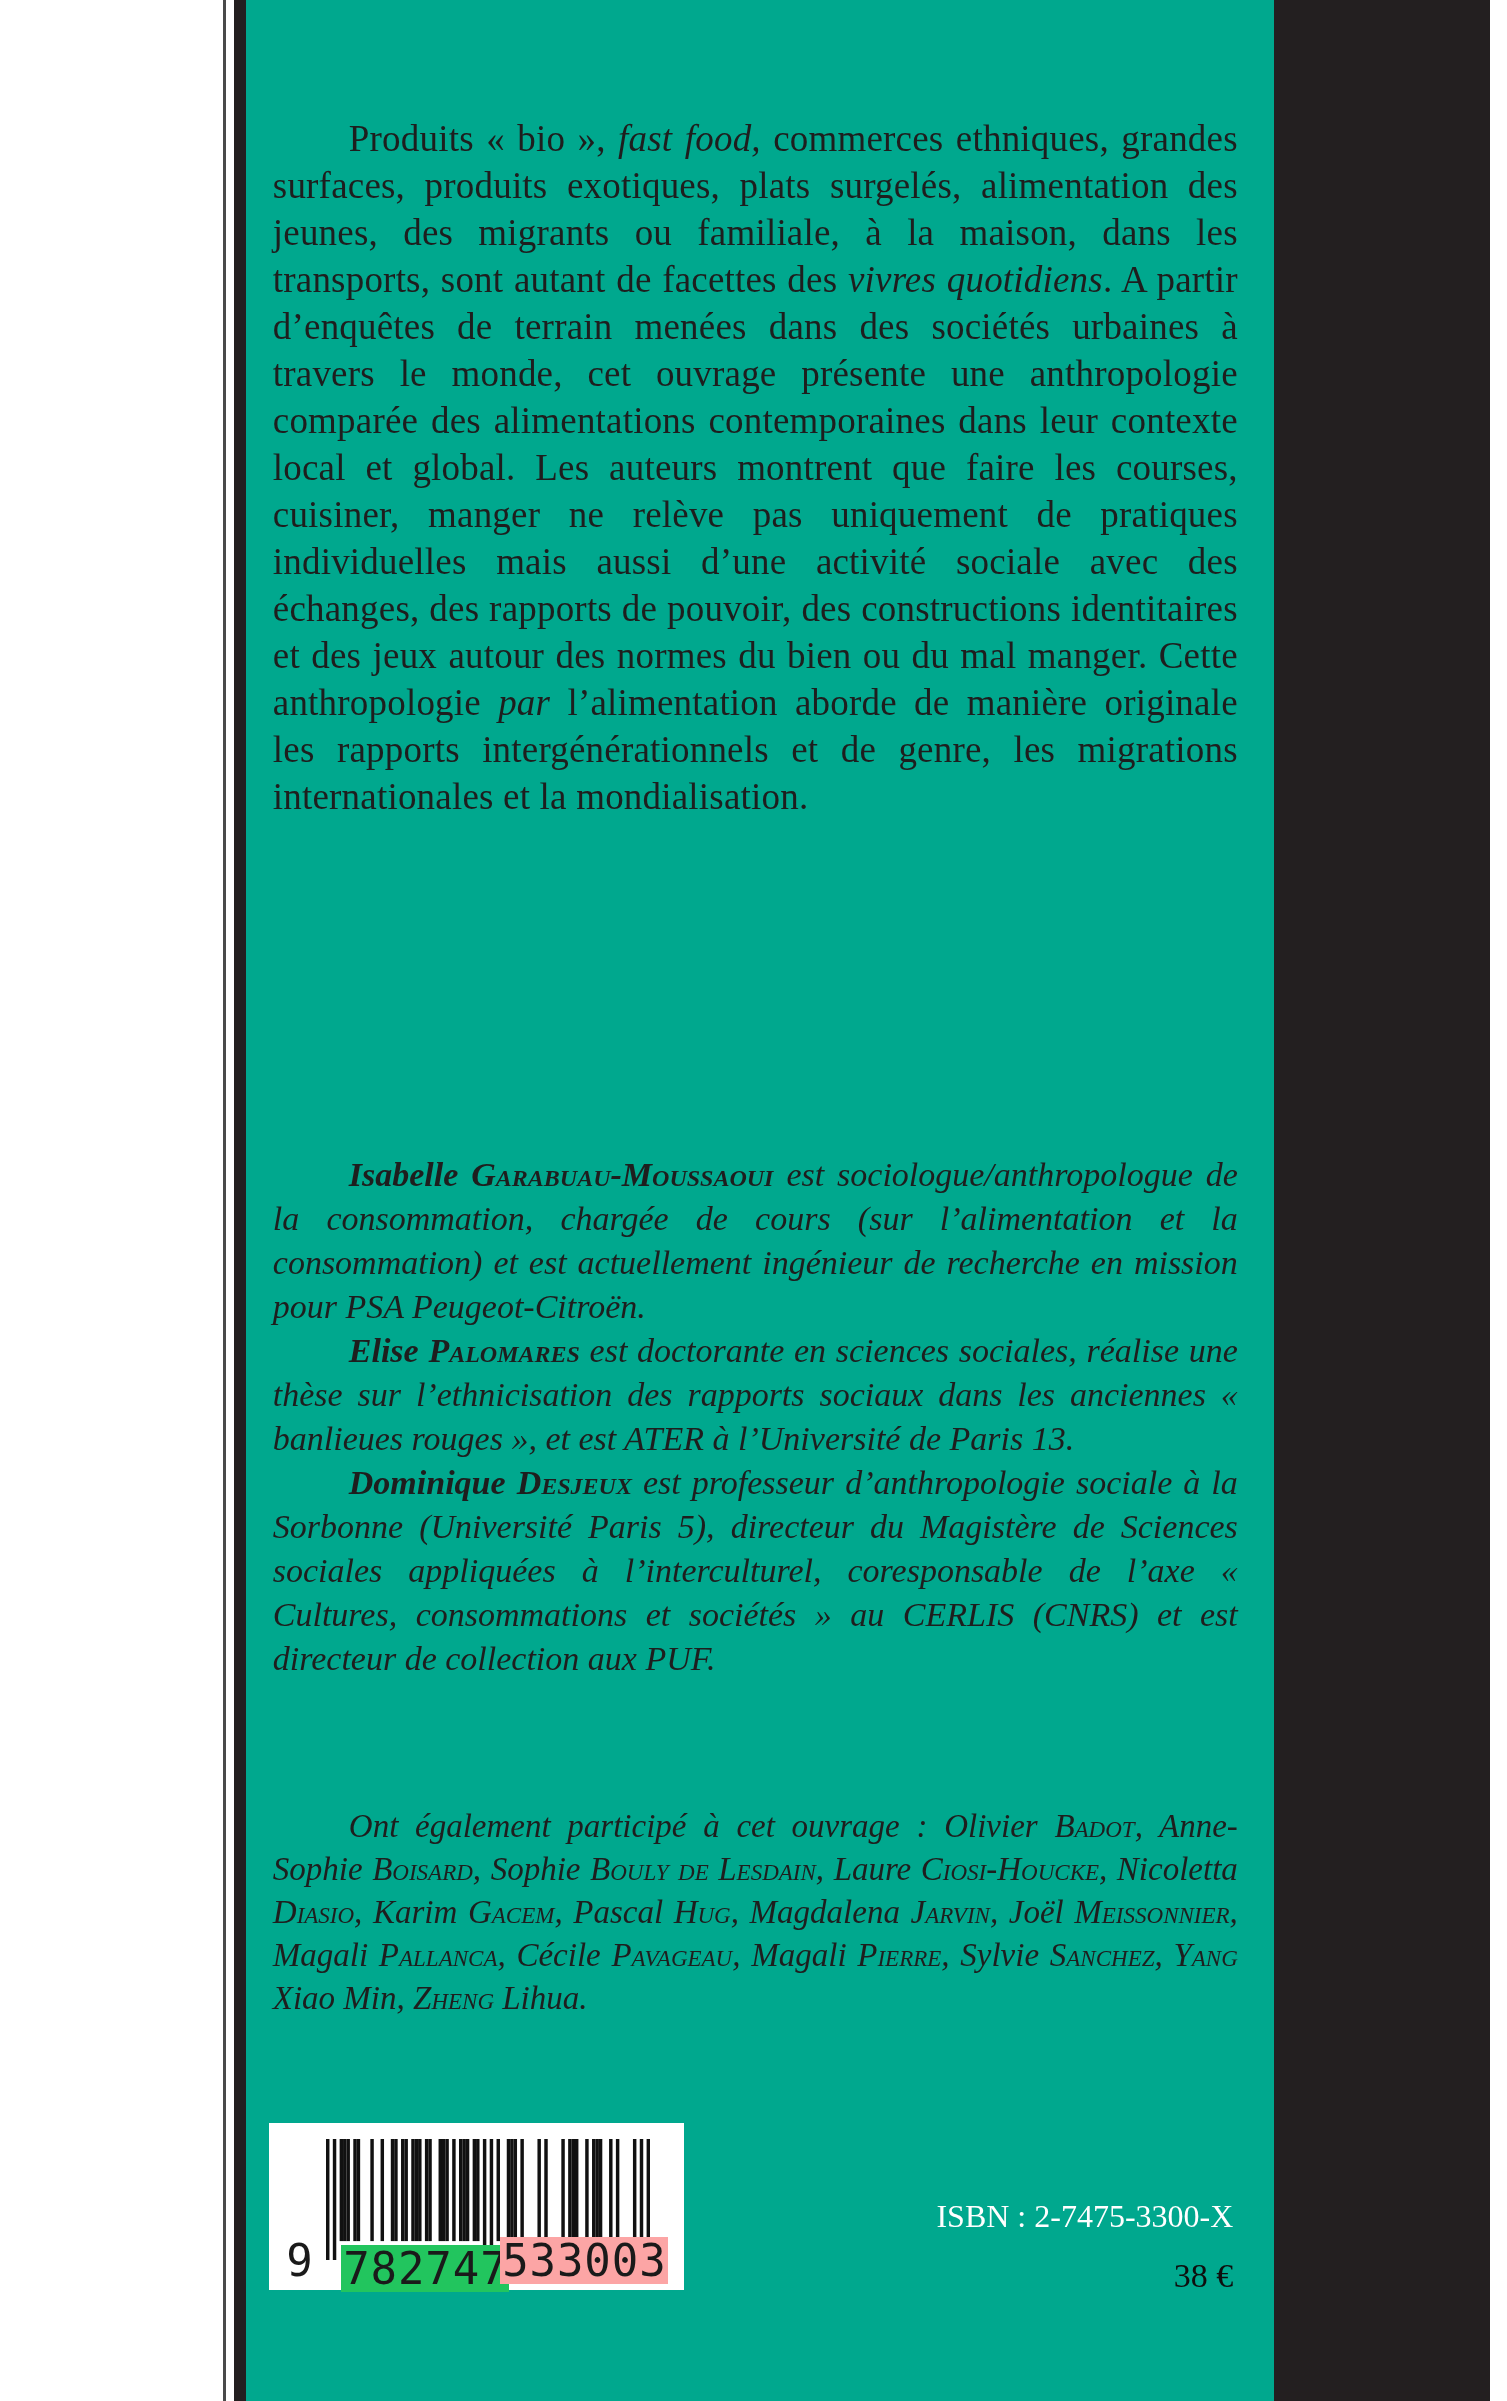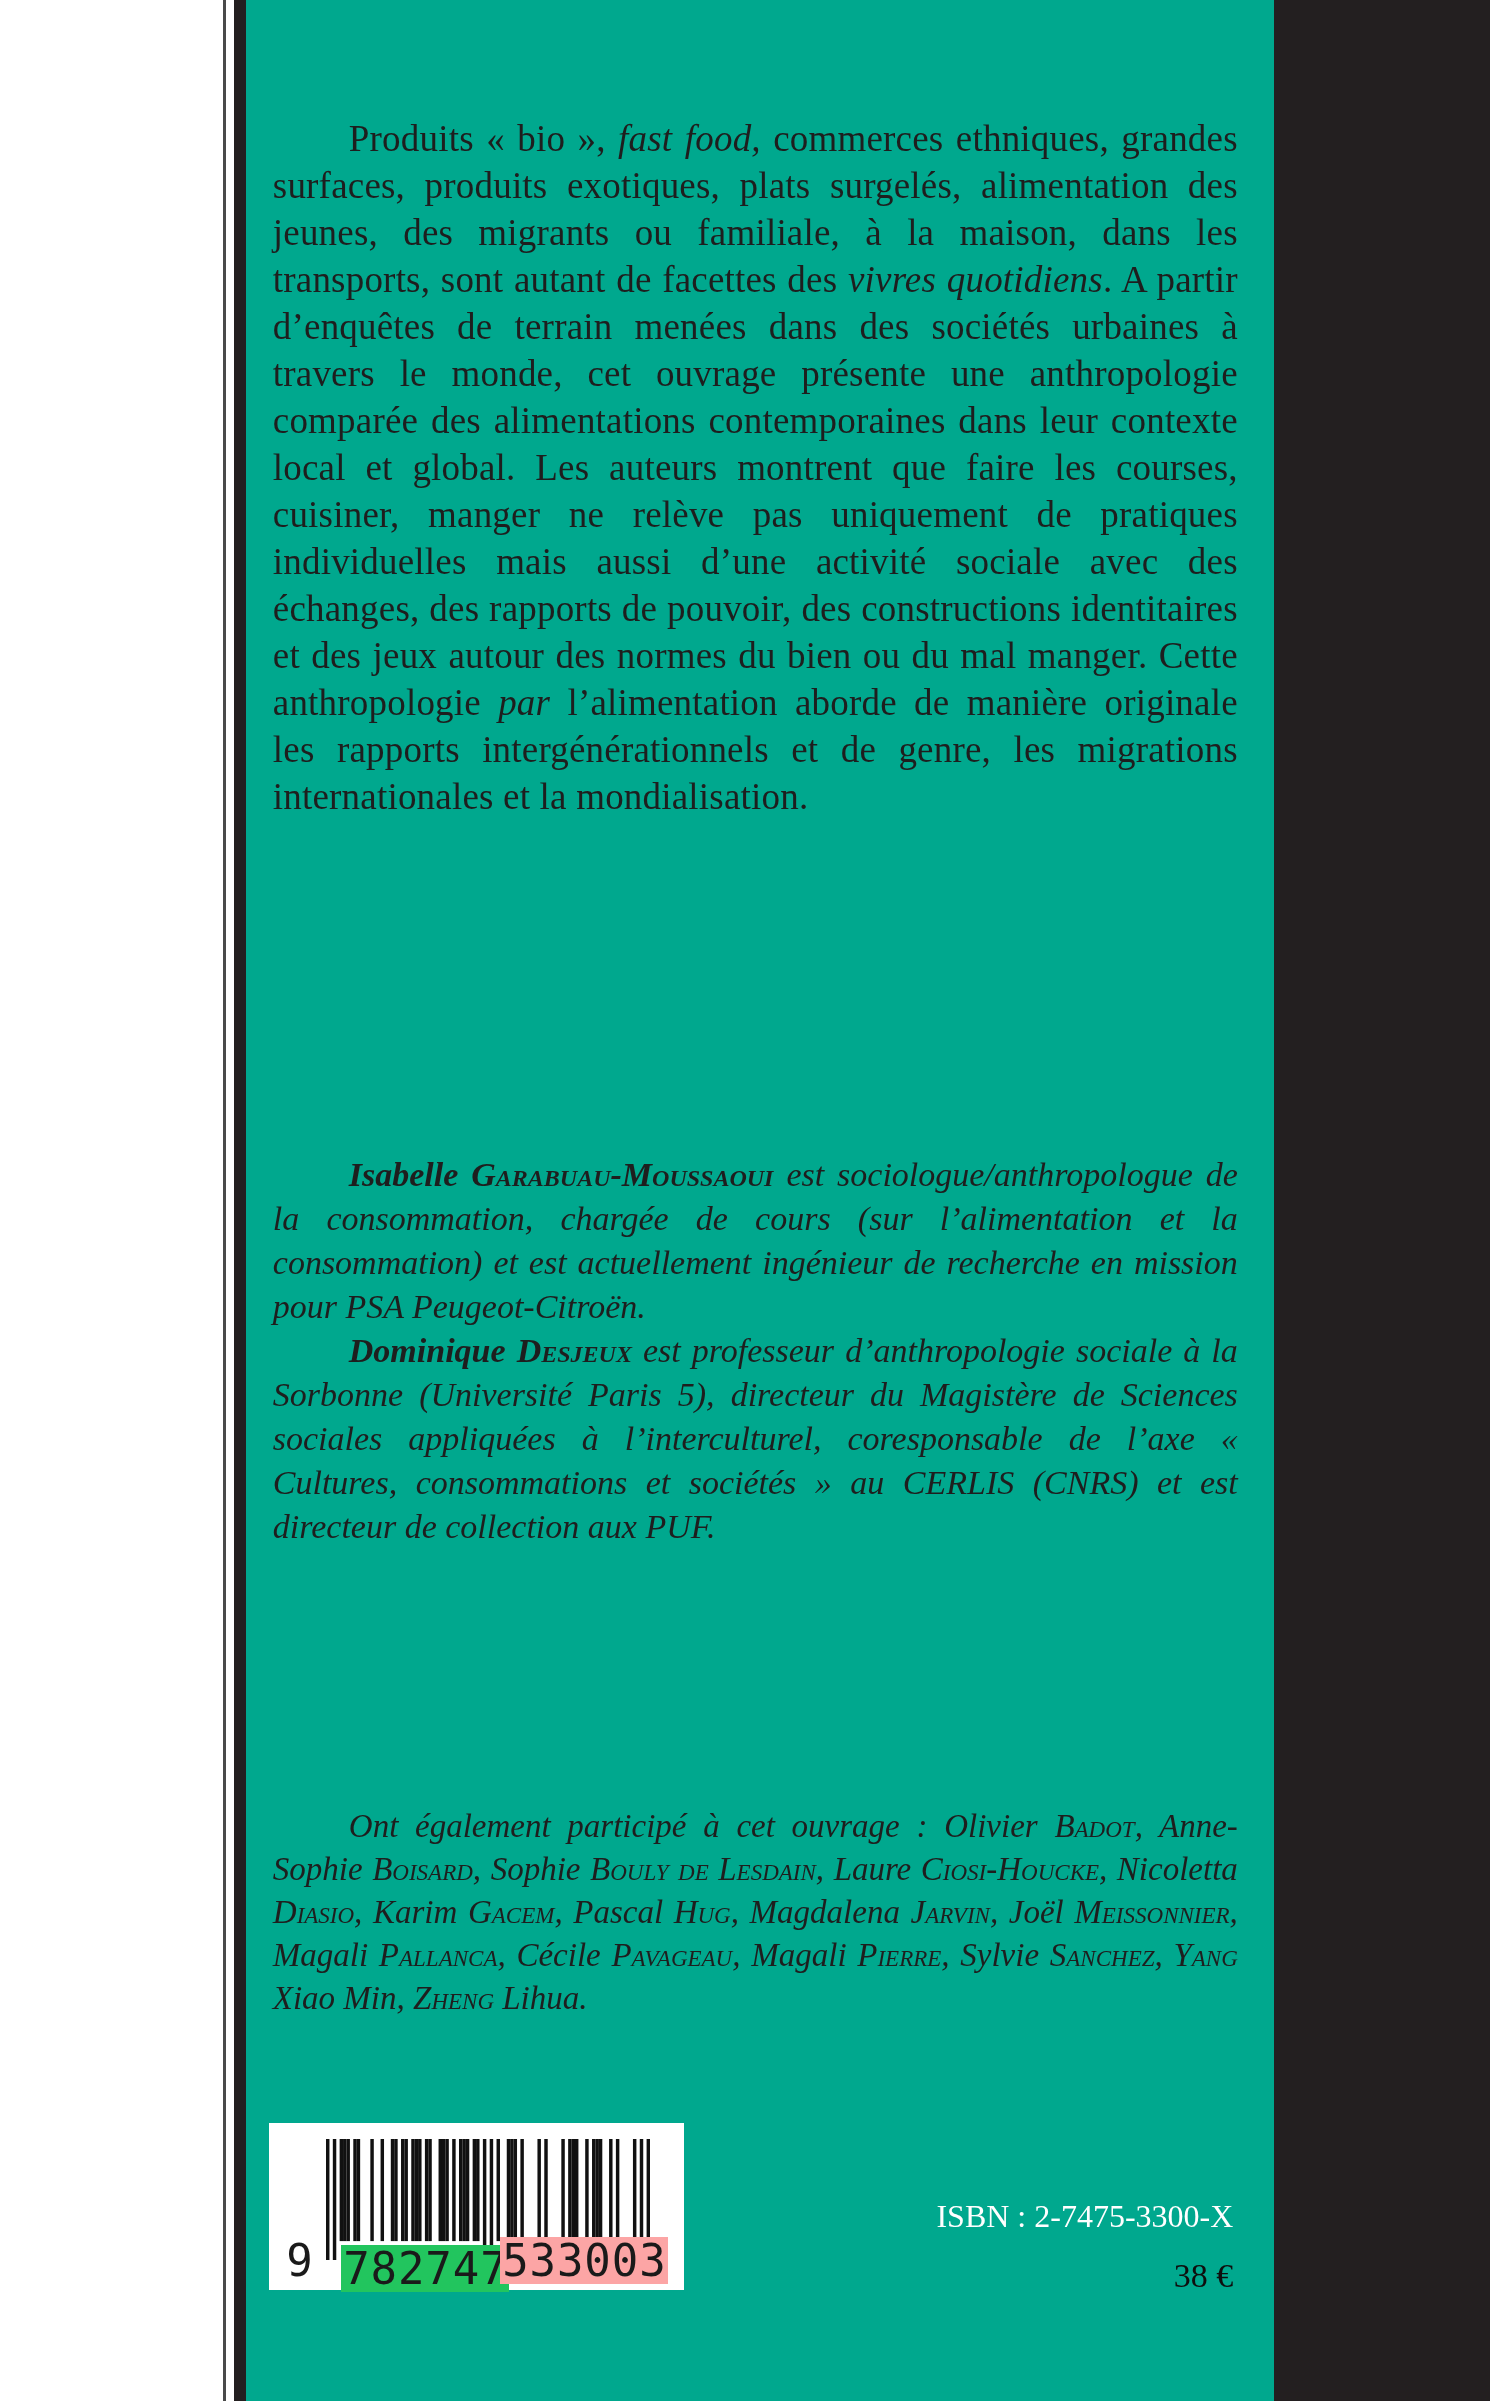--- a/index.html
+++ b/index.html
@@ -135,20 +135,21 @@
 
 <div class="cover">
   <div class="panel">
 
     <div class="text-block blurb">
       <p><span>Produits « bio », </span><em>fast food,</em><span> commerces ethniques, grandes surfaces, produits exotiques, plats surgelés, alimentation des jeunes, des migrants ou familiale, à la maison, dans les transports, sont autant de facettes des </span><em>vivres quotidiens</em><span>. A partir d’enquêtes de terrain menées dans des sociétés urbaines à travers le monde, cet ouvrage présente une anthropologie comparée des alimentations contemporaines dans leur contexte local et global. Les auteurs montrent que faire les courses, cuisiner, manger ne relève pas uniquement de pratiques individuelles mais aussi d’une activité sociale avec des échanges, des rapports de pouvoir, des constructions identitaires et des jeux autour des normes du bien ou du mal manger. Cette anthropologie </span><em>par</em><span> l’alimentation aborde de manière originale les rapports intergénérationnels et de genre, les migrations internationales et la mondialisation.</span></p>
     </div>
 
     <div class="text-block bios">
       <p><span class="name"><span>Isabelle</span> <span class="sc">Garabuau-Moussaoui</span></span><span> est sociologue/anthropologue de la consommation, chargée de cours (sur l’alimentation et la consommation) et est actuellement ingénieur de recherche en mission pour PSA Peugeot-Citroën.</span></p>
+      <p><span class="name"><span>Elise</span> <span class="sc">Palomares</span></span><span> est doctorante en sciences sociales, réalise une thèse sur l’ethnicisation des rapports sociaux dans les anciennes « banlieues rouges », et est ATER à l’Université de Paris 13.</span></p>
       <p><span class="name"><span>Dominique</span> <span class="sc">Desjeux</span></span><span> est professeur d’anthropologie sociale à la Sorbonne (Université Paris 5), directeur du Magistère de Sciences sociales appliquées à l’interculturel, coresponsable de l’axe « Cultures, consommations et sociétés » au CERLIS (CNRS) et est directeur de collection aux PUF.</span></p>
     </div>
 
     <div class="text-block contributors">
       <p><span>Ont également participé à cet ouvrage : </span><span id="contrib-list"><span>Olivier <span class="sc">Badot</span></span>, <span>Anne-Sophie <span class="sc">Boisard</span></span>, <span>Sophie <span class="sc">Bouly de Lesdain</span></span>, <span>Laure <span class="sc">Ciosi-Houcke</span></span>, <span>Nicoletta <span class="sc">Diasio</span></span>, <span>Karim <span class="sc">Gacem</span></span>, <span>Pascal <span class="sc">Hug</span></span>, <span>Magdalena <span class="sc">Jarvin</span></span>, <span>Joël <span class="sc">Meissonnier</span></span>, <span>Magali <span class="sc">Pallanca</span></span>, <span>Cécile <span class="sc">Pavageau</span></span>, <span>Magali <span class="sc">Pierre</span></span>, <span>Sylvie <span class="sc">Sanchez</span></span>, <span><span class="sc">Yang</span> Xiao Min</span>, <span><span class="sc">Zheng</span> Lihua</span>.</span></p>
     </div>
 
     <div class="barcode-box">
       <svg class="barcode-bars" viewBox="0 0 342 128" preserveAspectRatio="none" id="barcode-svg">
           <rect x="0.00" y="0" width="3.65" height="128" fill="#111"></rect>

